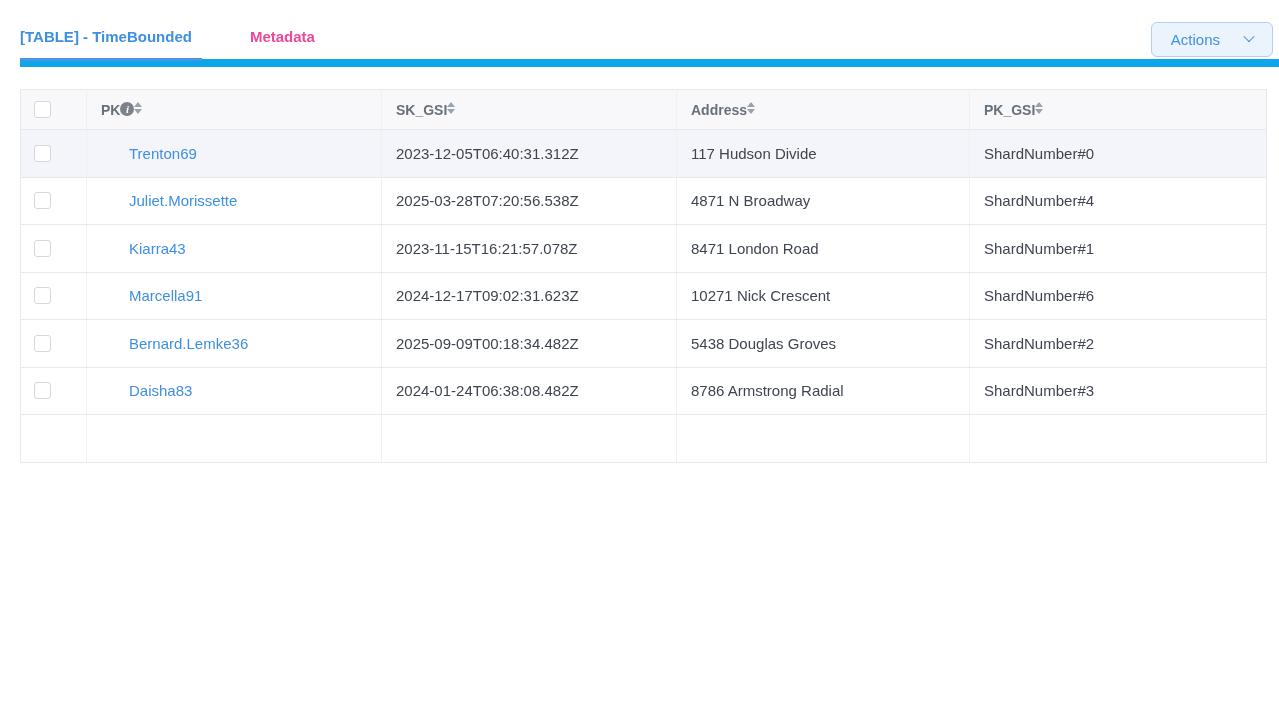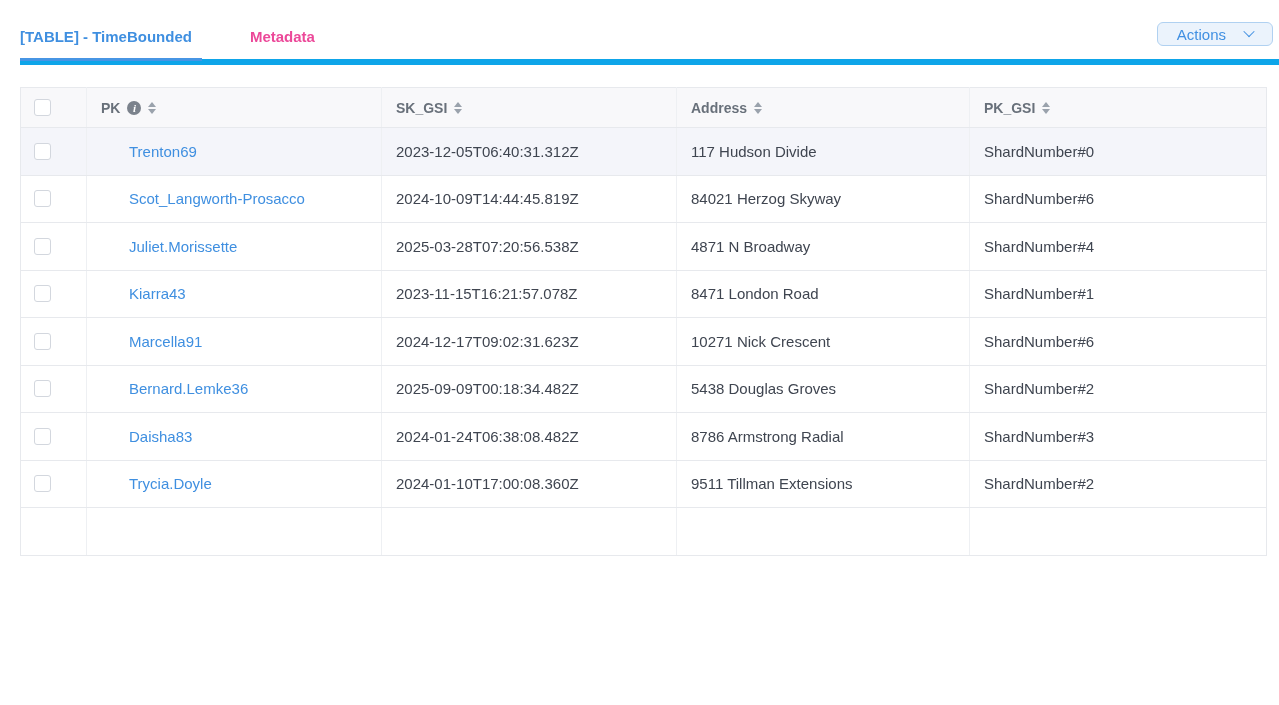--- a/index.html
+++ b/index.html
@@ -10,21 +10,21 @@
     background: #ffffff;
     font-family: "Liberation Sans", "DejaVu Sans", sans-serif;
   }
 
   
   .topbar {
     position: relative;
     margin-left: 20px;
     width: 1259px;
     padding-top: 28px;
-    border-bottom: 6px solid #0ea5e9;
+    border-bottom: 8px solid #0ea5e9;
     display: flex;
     align-items: center;
   }
   .tabs { display: flex; gap: 48px; }
   .tab {
     font-size: 15px;
     font-weight: 700;
     color: #ec4899;
     padding-bottom: 13px;
     cursor: pointer;
@@ -33,25 +33,25 @@
   .tab.active {
     color: #3f8fe0;
     border-bottom: 3px solid #4795e4;
     margin-bottom: -2px;
     padding-right: 10px;
   }
   .actions-btn {
     position: absolute;
     right: 6px;
     top: 22px;
-    height: 24px;
+    height: 35px;
     padding: 0 19px;
     display: inline-flex;
     align-items: center;
-    gap: 19px;
+    gap: 25px;
     background: #ebf3fc;
     border: 1px solid #b0d1f1;
     border-radius: 6px;
     color: #4190e2;
     font-size: 15px;
     font-family: "Liberation Sans", sans-serif;
     cursor: pointer;
   }
   .chevron-down {
     width: 8px; height: 8px;
@@ -113,21 +113,21 @@
     width: 17px; height: 17px;
     border: 1px solid #d3d7de;
     border-radius: 3px;
     background: #ffffff;
     margin: 0;
     display: block;
     cursor: pointer;
   }
 
   
-  .th-inner { display: inline-flex; align-items: center; gap: 7px; }
+  .th-inner { display: inline-flex; }
   .info-icon {
     display: inline-block;
     width: 14px; height: 14px;
     border-radius: 50%;
     background: #7b828c;
     color: #ffffff;
     font-family: "Liberation Serif", serif;
     font-style: italic;
     font-weight: 700;
     font-size: 11px;
@@ -222,31 +222,20 @@
     </td>
     <td class="col-sk">2023-12-05T06:40:31.312Z</td>
     <td class="col-addr">117 Hudson Divide</td>
     <td class="col-pkgsi">ShardNumber#0</td>
   </tr>
       <tr>
     <td class="col-check">
       <input type="checkbox" style="">
     </td>
     <td class="col-pk">
-      <a href="#" class="pk-link">Scot_Langworth-Prosacco</a>
-    </td>
-    <td class="col-sk">2024-10-09T14:44:45.819Z</td>
-    <td class="col-addr">84021 Herzog Skyway</td>
-    <td class="col-pkgsi">ShardNumber#6</td>
-  </tr>
-      <tr>
-    <td class="col-check">
-      <input type="checkbox" style="">
-    </td>
-    <td class="col-pk">
       <a href="#" class="pk-link">Juliet.Morissette</a>
     </td>
     <td class="col-sk">2025-03-28T07:20:56.538Z</td>
     <td class="col-addr">4871 N Broadway</td>
     <td class="col-pkgsi">ShardNumber#4</td>
   </tr>
       <tr>
     <td class="col-check">
       <input type="checkbox" style="">
     </td>
@@ -285,31 +274,20 @@
     </td>
     <td class="col-pk">
       <a href="#" class="pk-link">Daisha83</a>
     </td>
     <td class="col-sk">2024-01-24T06:38:08.482Z</td>
     <td class="col-addr">8786 Armstrong Radial</td>
     <td class="col-pkgsi">ShardNumber#3</td>
   </tr>
       <tr>
     <td class="col-check">
-      <input type="checkbox" style="">
-    </td>
-    <td class="col-pk">
-      <a href="#" class="pk-link">Trycia.Doyle</a>
-    </td>
-    <td class="col-sk">2024-01-10T17:00:08.360Z</td>
-    <td class="col-addr">9511 Tillman Extensions</td>
-    <td class="col-pkgsi">ShardNumber#2</td>
-  </tr>
-      <tr>
-    <td class="col-check">
       
     </td>
     <td class="col-pk">
       
     </td>
     <td class="col-sk"></td>
     <td class="col-addr"></td>
     <td class="col-pkgsi"></td>
   </tr>
     </tbody>

